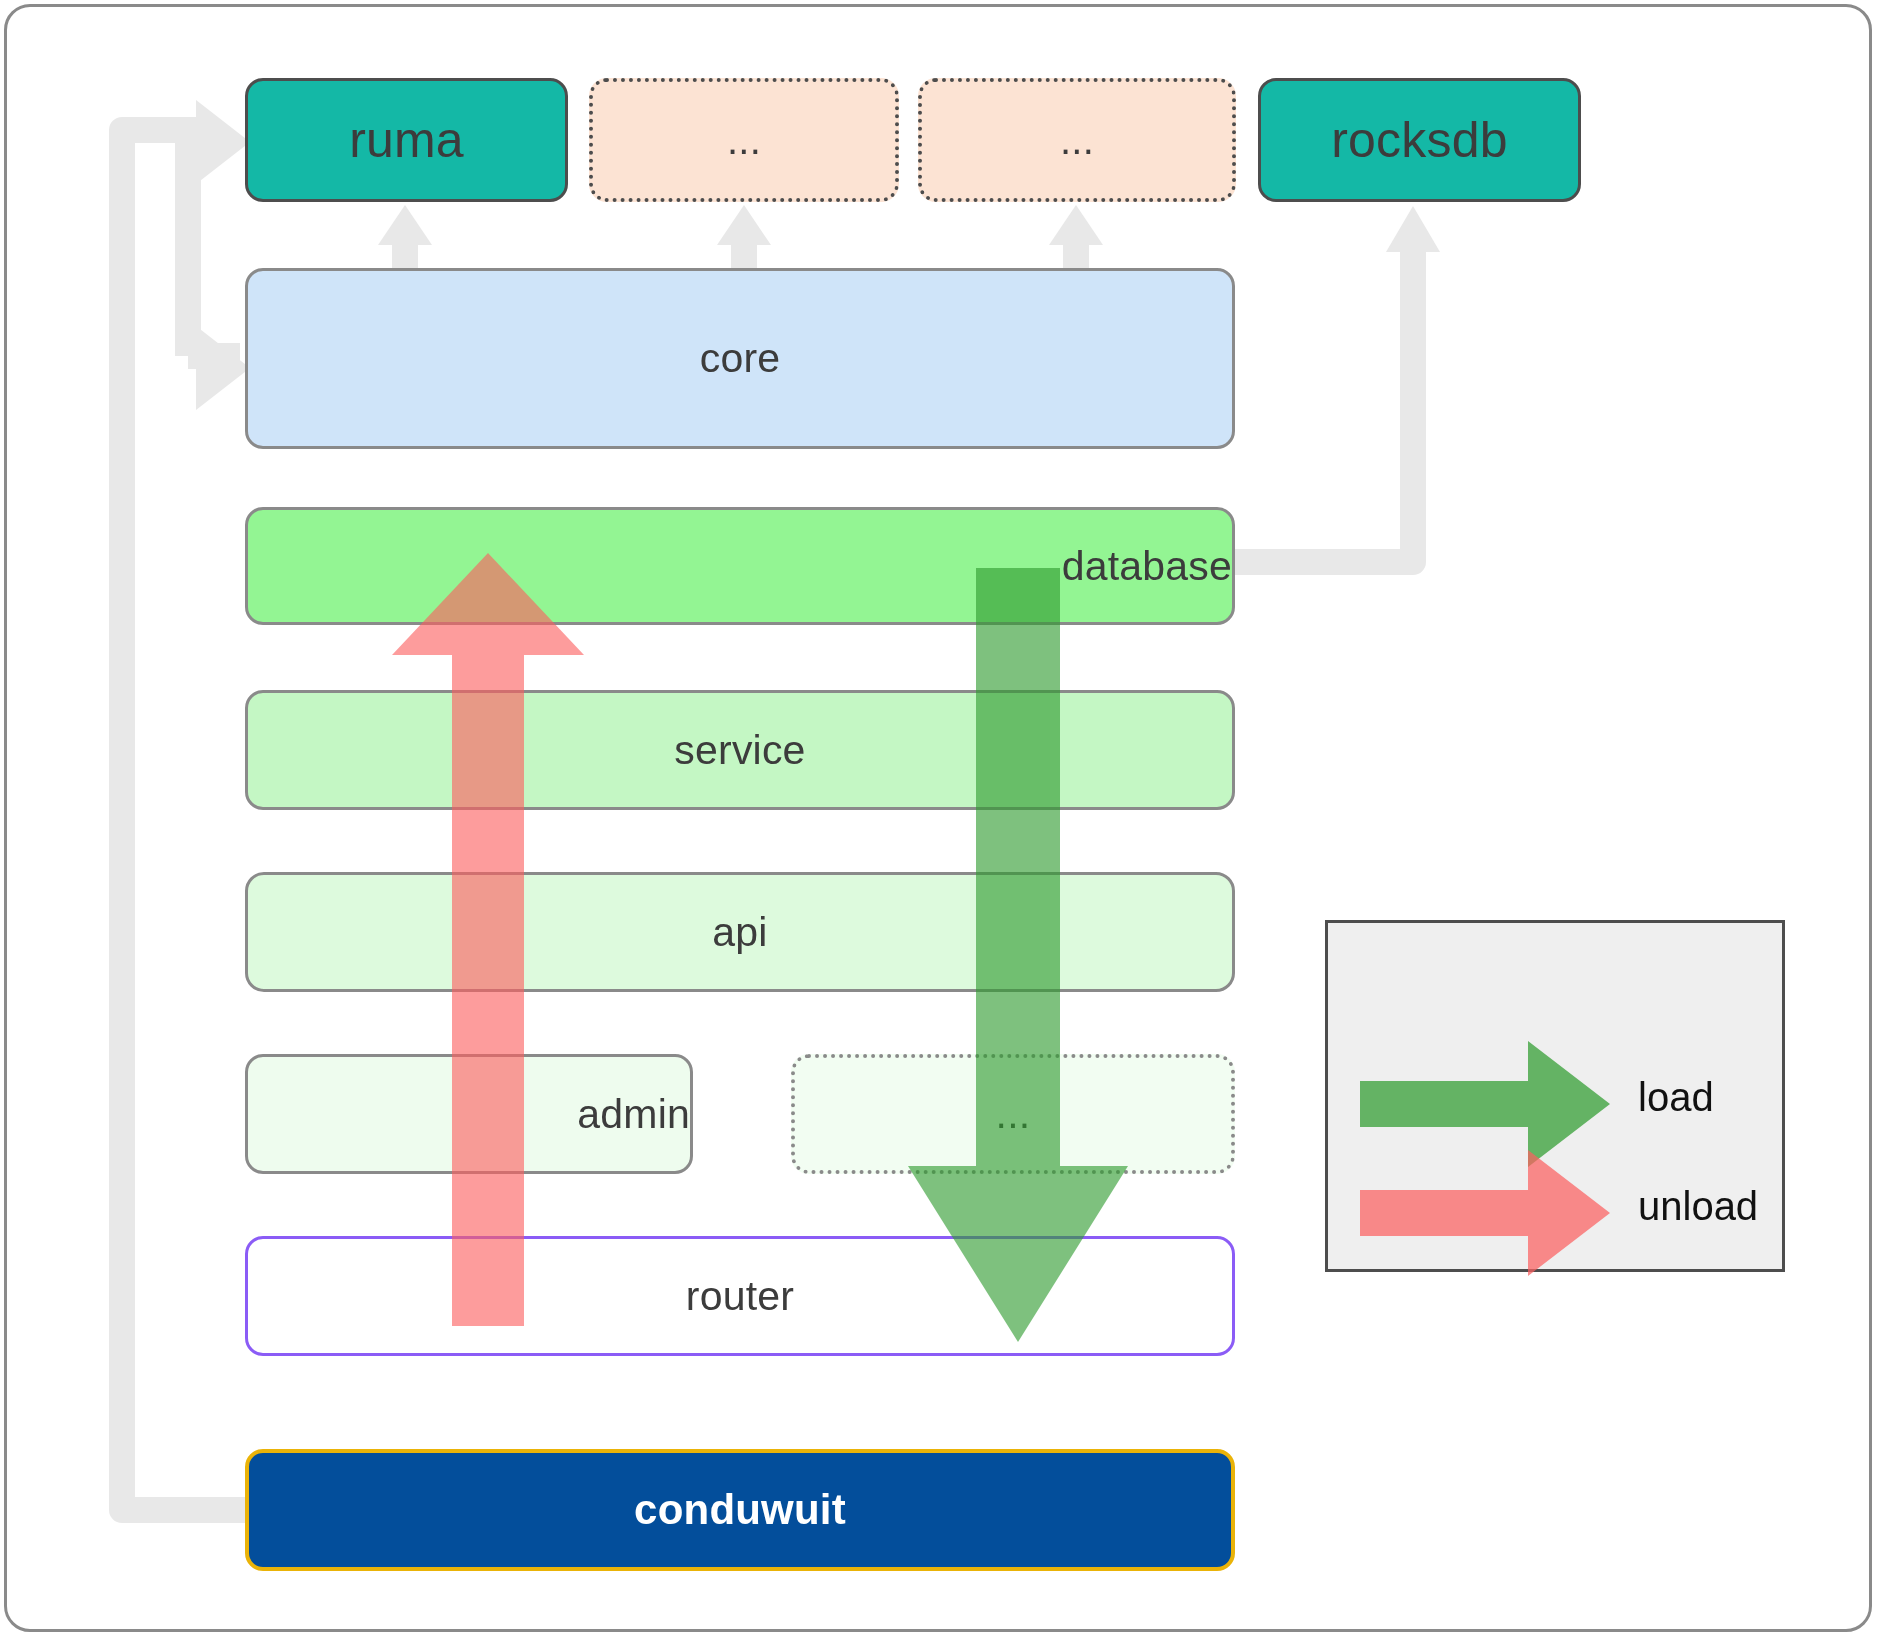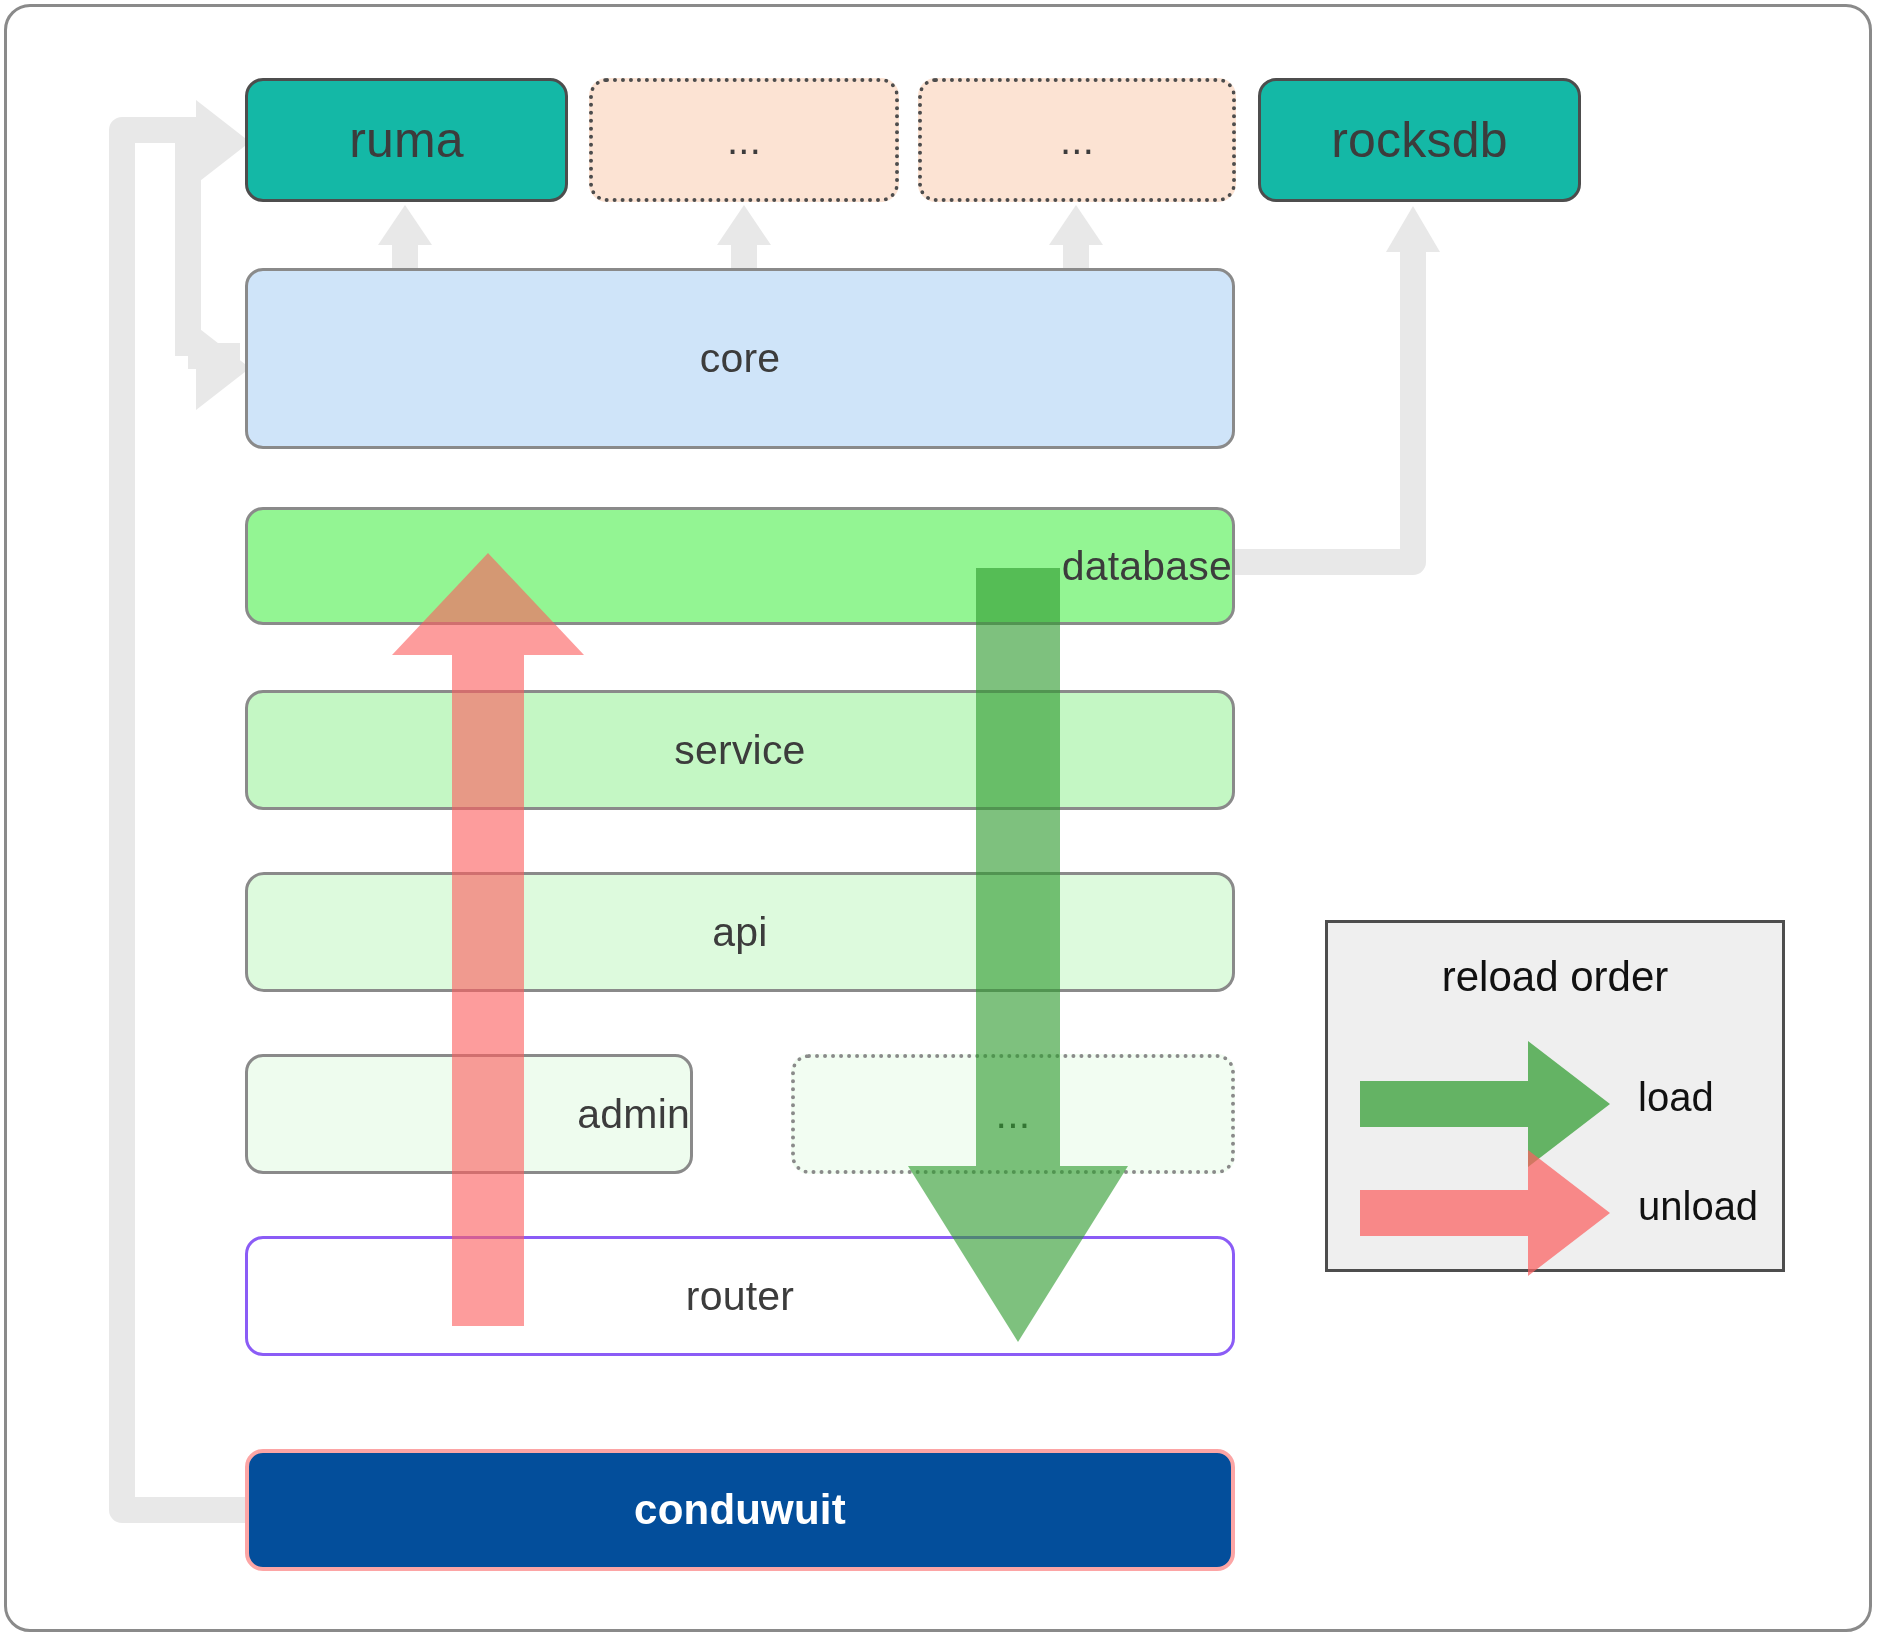--- a/index.html
+++ b/index.html
@@ -94,21 +94,21 @@
     font-size: 41px;
   }
   .node.router {
     background: #ffffff;
     border: 3px solid #8b5cf6;
     border-radius: 18px;
     font-size: 41px;
   }
   .node.root {
     background: #034E9B;
-    border: 4px solid #fca5a5;
+    border: 4px solid #eab308;
     border-radius: 18px;
     color: #ffffff;
     font-size: 42px;
     font-weight: 700;
   }
   
   #legend {
     position: absolute;
     left: 1325px;
     top: 920px;
@@ -240,21 +240,20 @@
     <g opacity="0.62">
       <polygon points="452,1326 452,655 392,655 488,553 584,655 524,655 524,1326" fill="#FB5F5F"></polygon>
     </g>
 
     <g opacity="0.62">
       <polygon points="976,568 976,1166 908,1166 1018,1342 1128,1166 1060,1166 1060,568" fill="#2E9B2E"></polygon>
     </g>
   </svg>
 
   <div id="legend">
-    <div id="legend-title">reload order</div>
 
     <div class="legend-row" style="top:136px;">
       <svg class="legend-arrow-svg" width="250" height="126" viewBox="0 0 250 126">
         <g opacity="0.72">
           <polygon points="0,40 168,40 168,0 250,63 168,126 168,86 0,86" fill="#2E9B2E"></polygon>
         </g>
       </svg>
       <span class="legend-label">load</span>
     </div>
 

